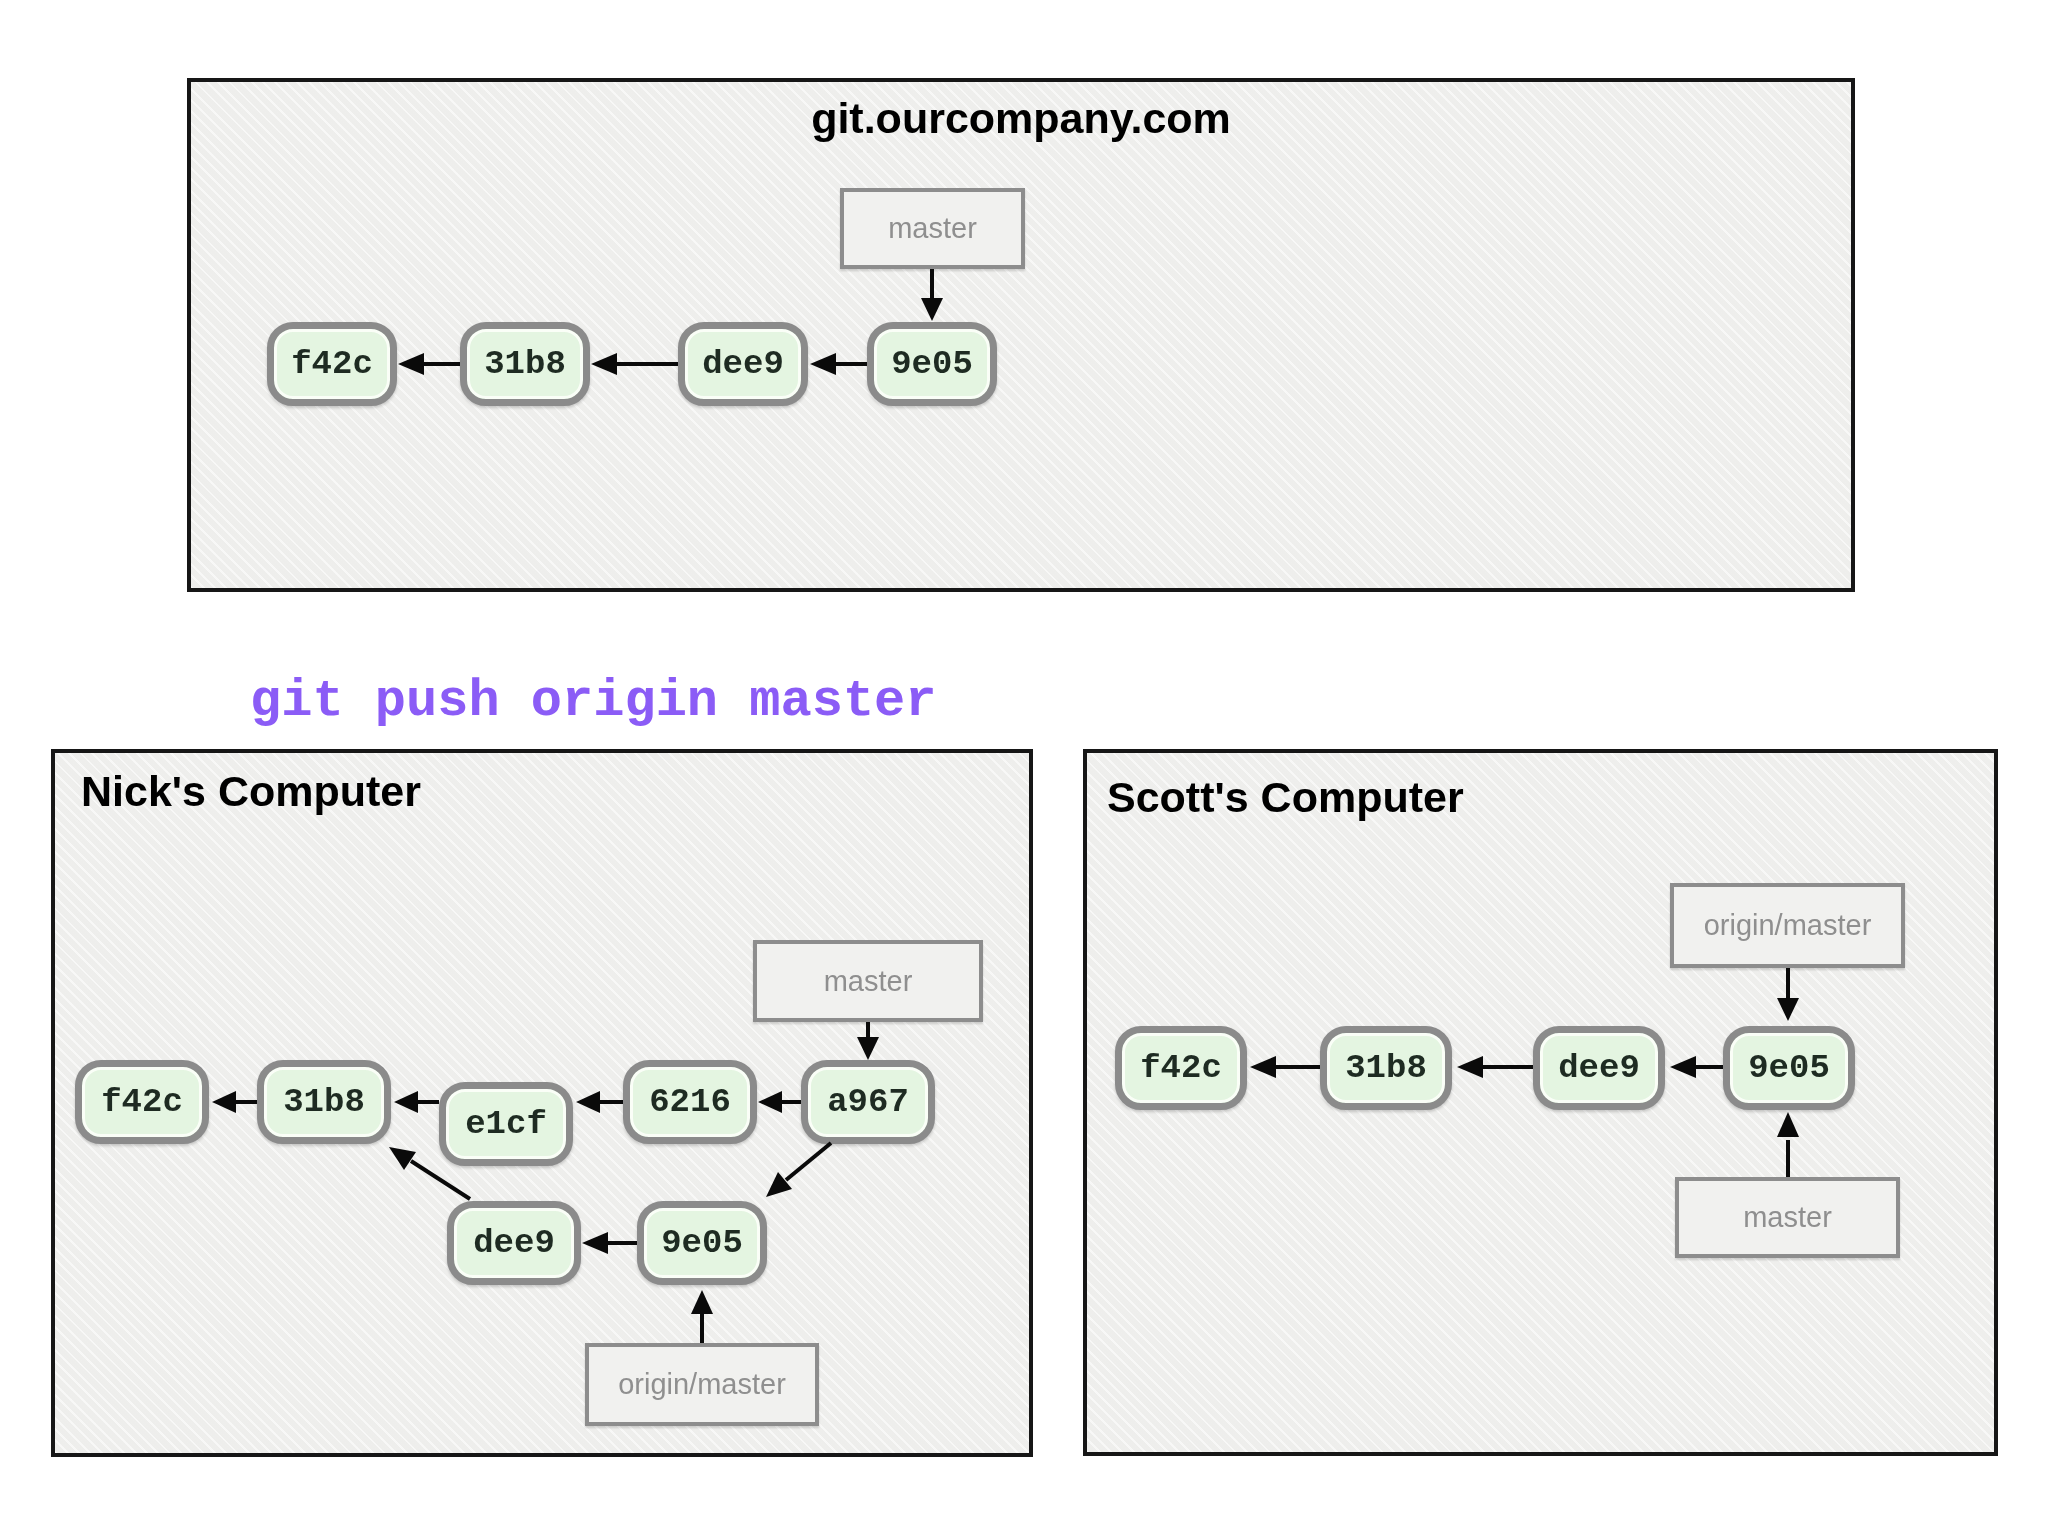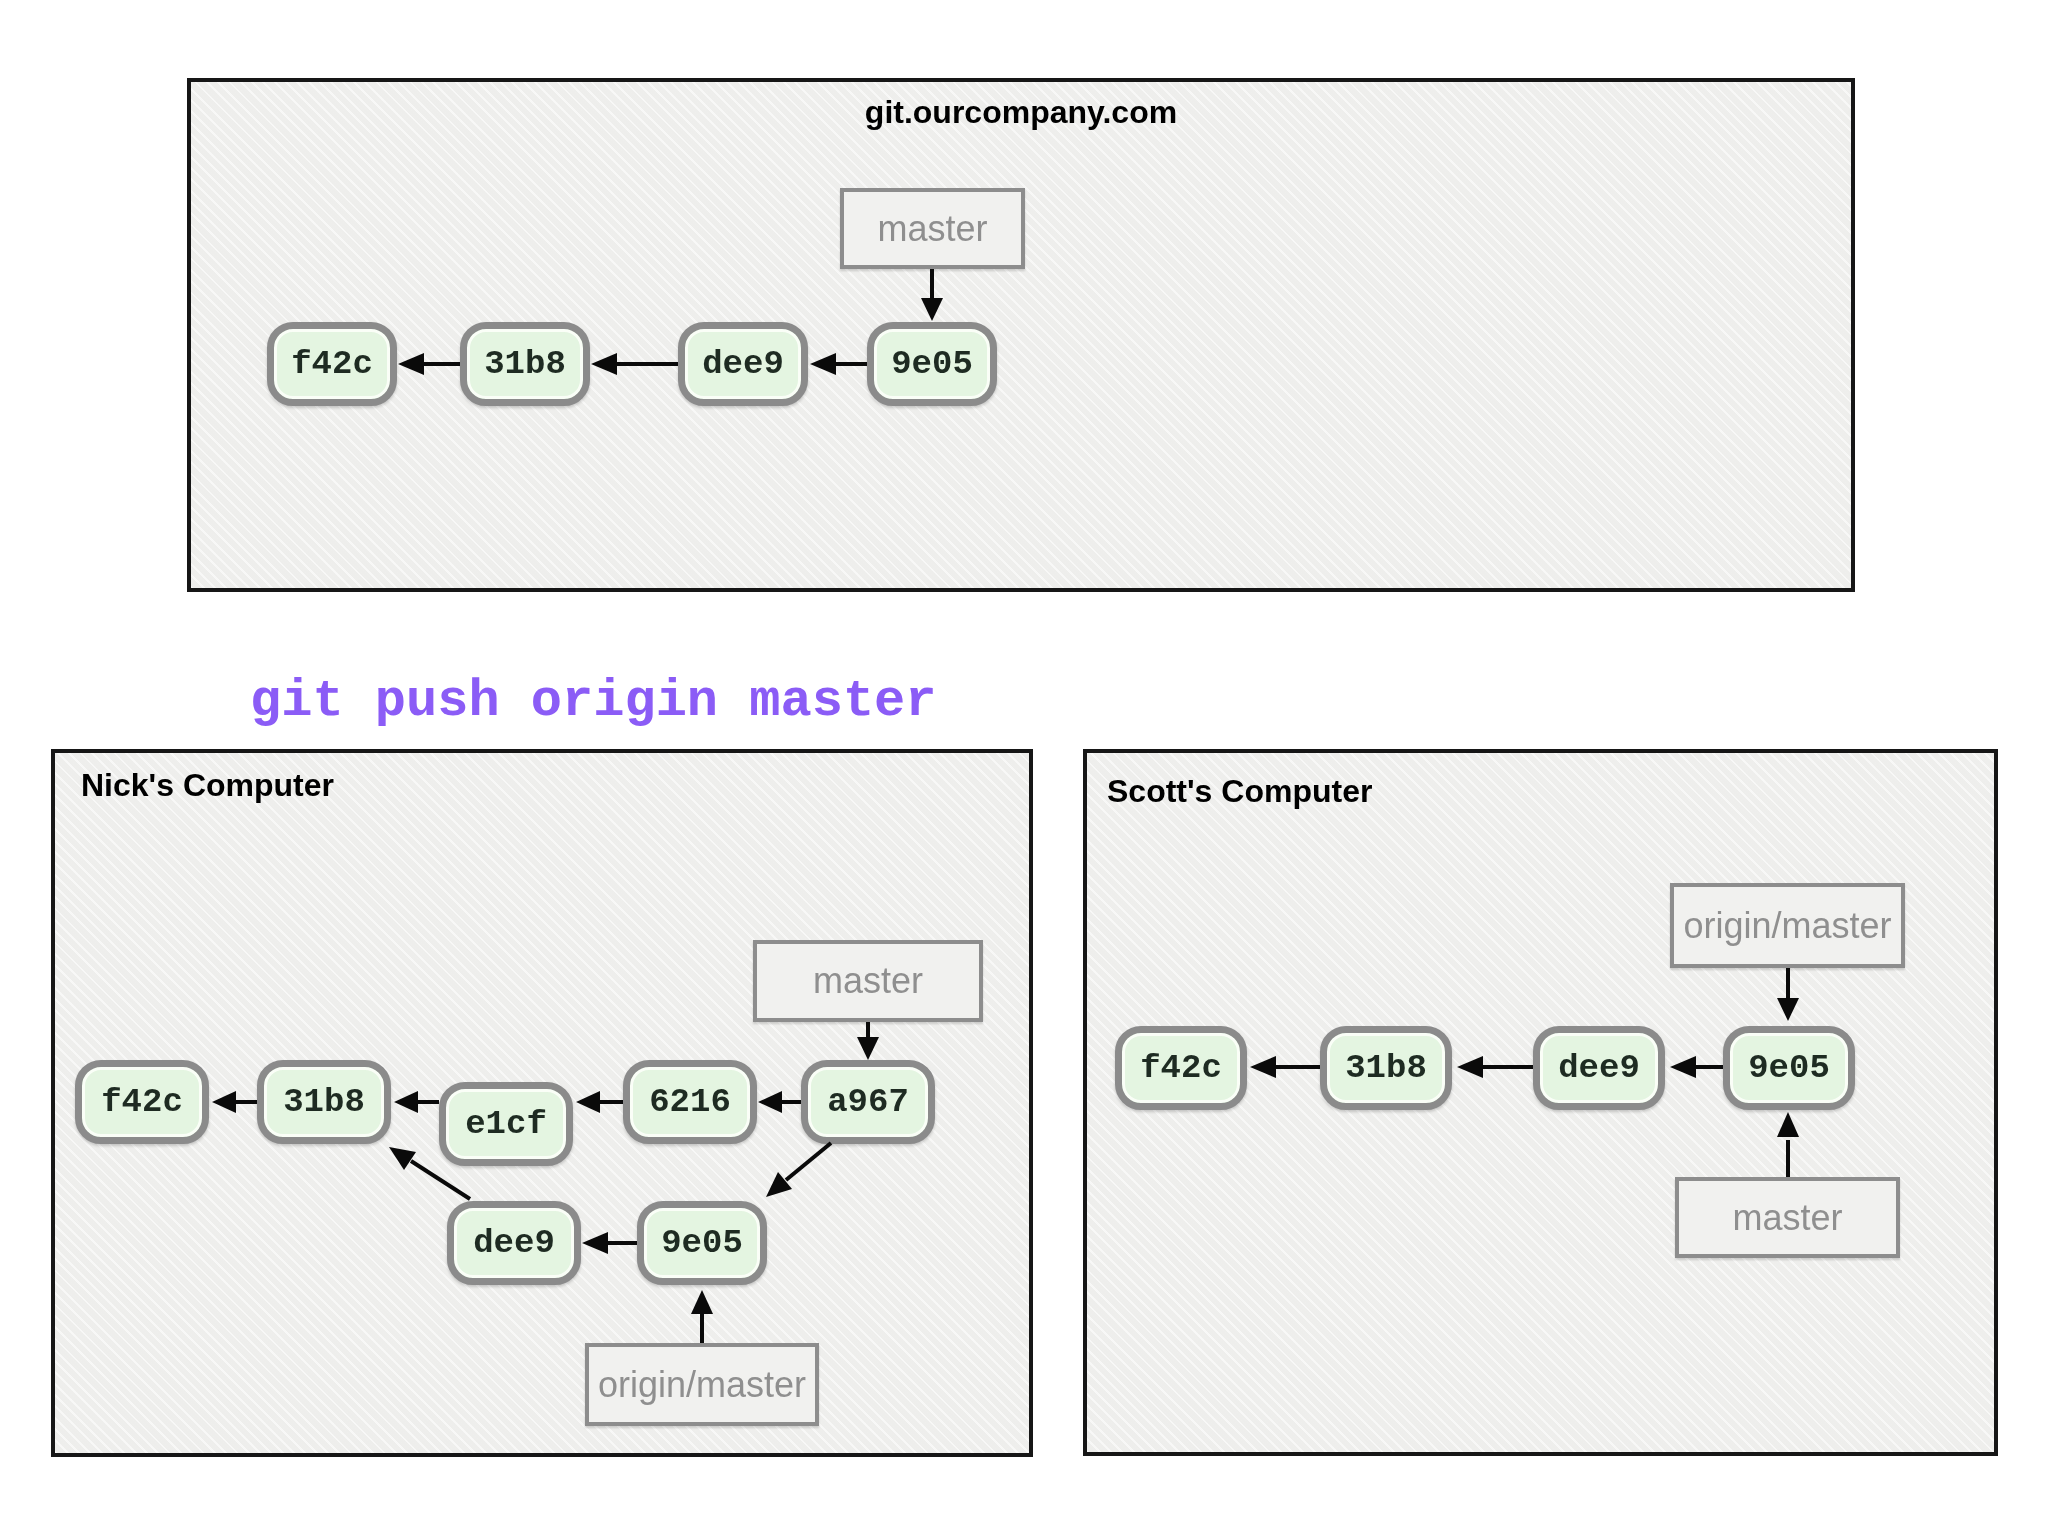--- a/index.html
+++ b/index.html
@@ -1,29 +1,29 @@
 <!DOCTYPE html>
 <html><head>
 <meta charset="utf-8">
 <style>
   html,body{margin:0;padding:0;background:#ffffff;}
   #stage{position:relative;width:2048px;height:1536px;background:#ffffff;overflow:hidden;
          font-family:"Liberation Sans",sans-serif;}
   .panel{position:absolute;background:#f0f0ee;border:4px solid #161616;box-sizing:border-box;
          background-image:repeating-linear-gradient(45deg,rgba(255,255,255,0.5) 0 2px,rgba(0,0,0,0.008) 2px 8px);}
-  .panel-title{position:absolute;font-weight:bold;font-size:32px;color:#000;
+  .panel-title{position:absolute;font-weight:bold;font-size:43px;color:#000;
                font-family:"Liberation Sans",sans-serif;white-space:nowrap;}
   .panel-title.centered{left:0;width:100%;text-align:center;}
   .commit{position:absolute;box-sizing:border-box;background:#e4f5e1;border:7px solid #8b8b8b;
           border-radius:26px;display:flex;align-items:center;justify-content:center;
           font-family:"Liberation Mono","DejaVu Sans Mono",monospace;font-weight:bold;font-size:34px;
           color:#1e2b22;box-shadow:inset 0 0 0 3px rgba(252,255,250,0.9),0 2px 3px rgba(0,0,0,0.18);}
   .branch-label{position:absolute;box-sizing:border-box;background:#f1f1ef;border:4px solid #8d8d8d;
           display:flex;align-items:center;justify-content:center;
-          font-family:"Liberation Sans",sans-serif;font-size:36px;color:#8f8f8f;
+          font-family:"Liberation Sans",sans-serif;font-size:29px;color:#8f8f8f;
           box-shadow:0 2px 2px rgba(0,0,0,0.15);white-space:nowrap;}
   .command{position:absolute;font-family:"Liberation Mono","DejaVu Sans Mono",monospace;
            font-weight:bold;font-size:52px;color:#8b5cf6;white-space:nowrap;line-height:1;margin-top:16px;}
   #arrow-layer{position:absolute;left:0;top:0;width:2048px;height:1536px;pointer-events:none;}
   #arrow-layer line{stroke:#0a0a0a;stroke-width:4;}
   #arrow-layer polygon{fill:#0a0a0a;}
 </style>
 </head>
 <body>
 

